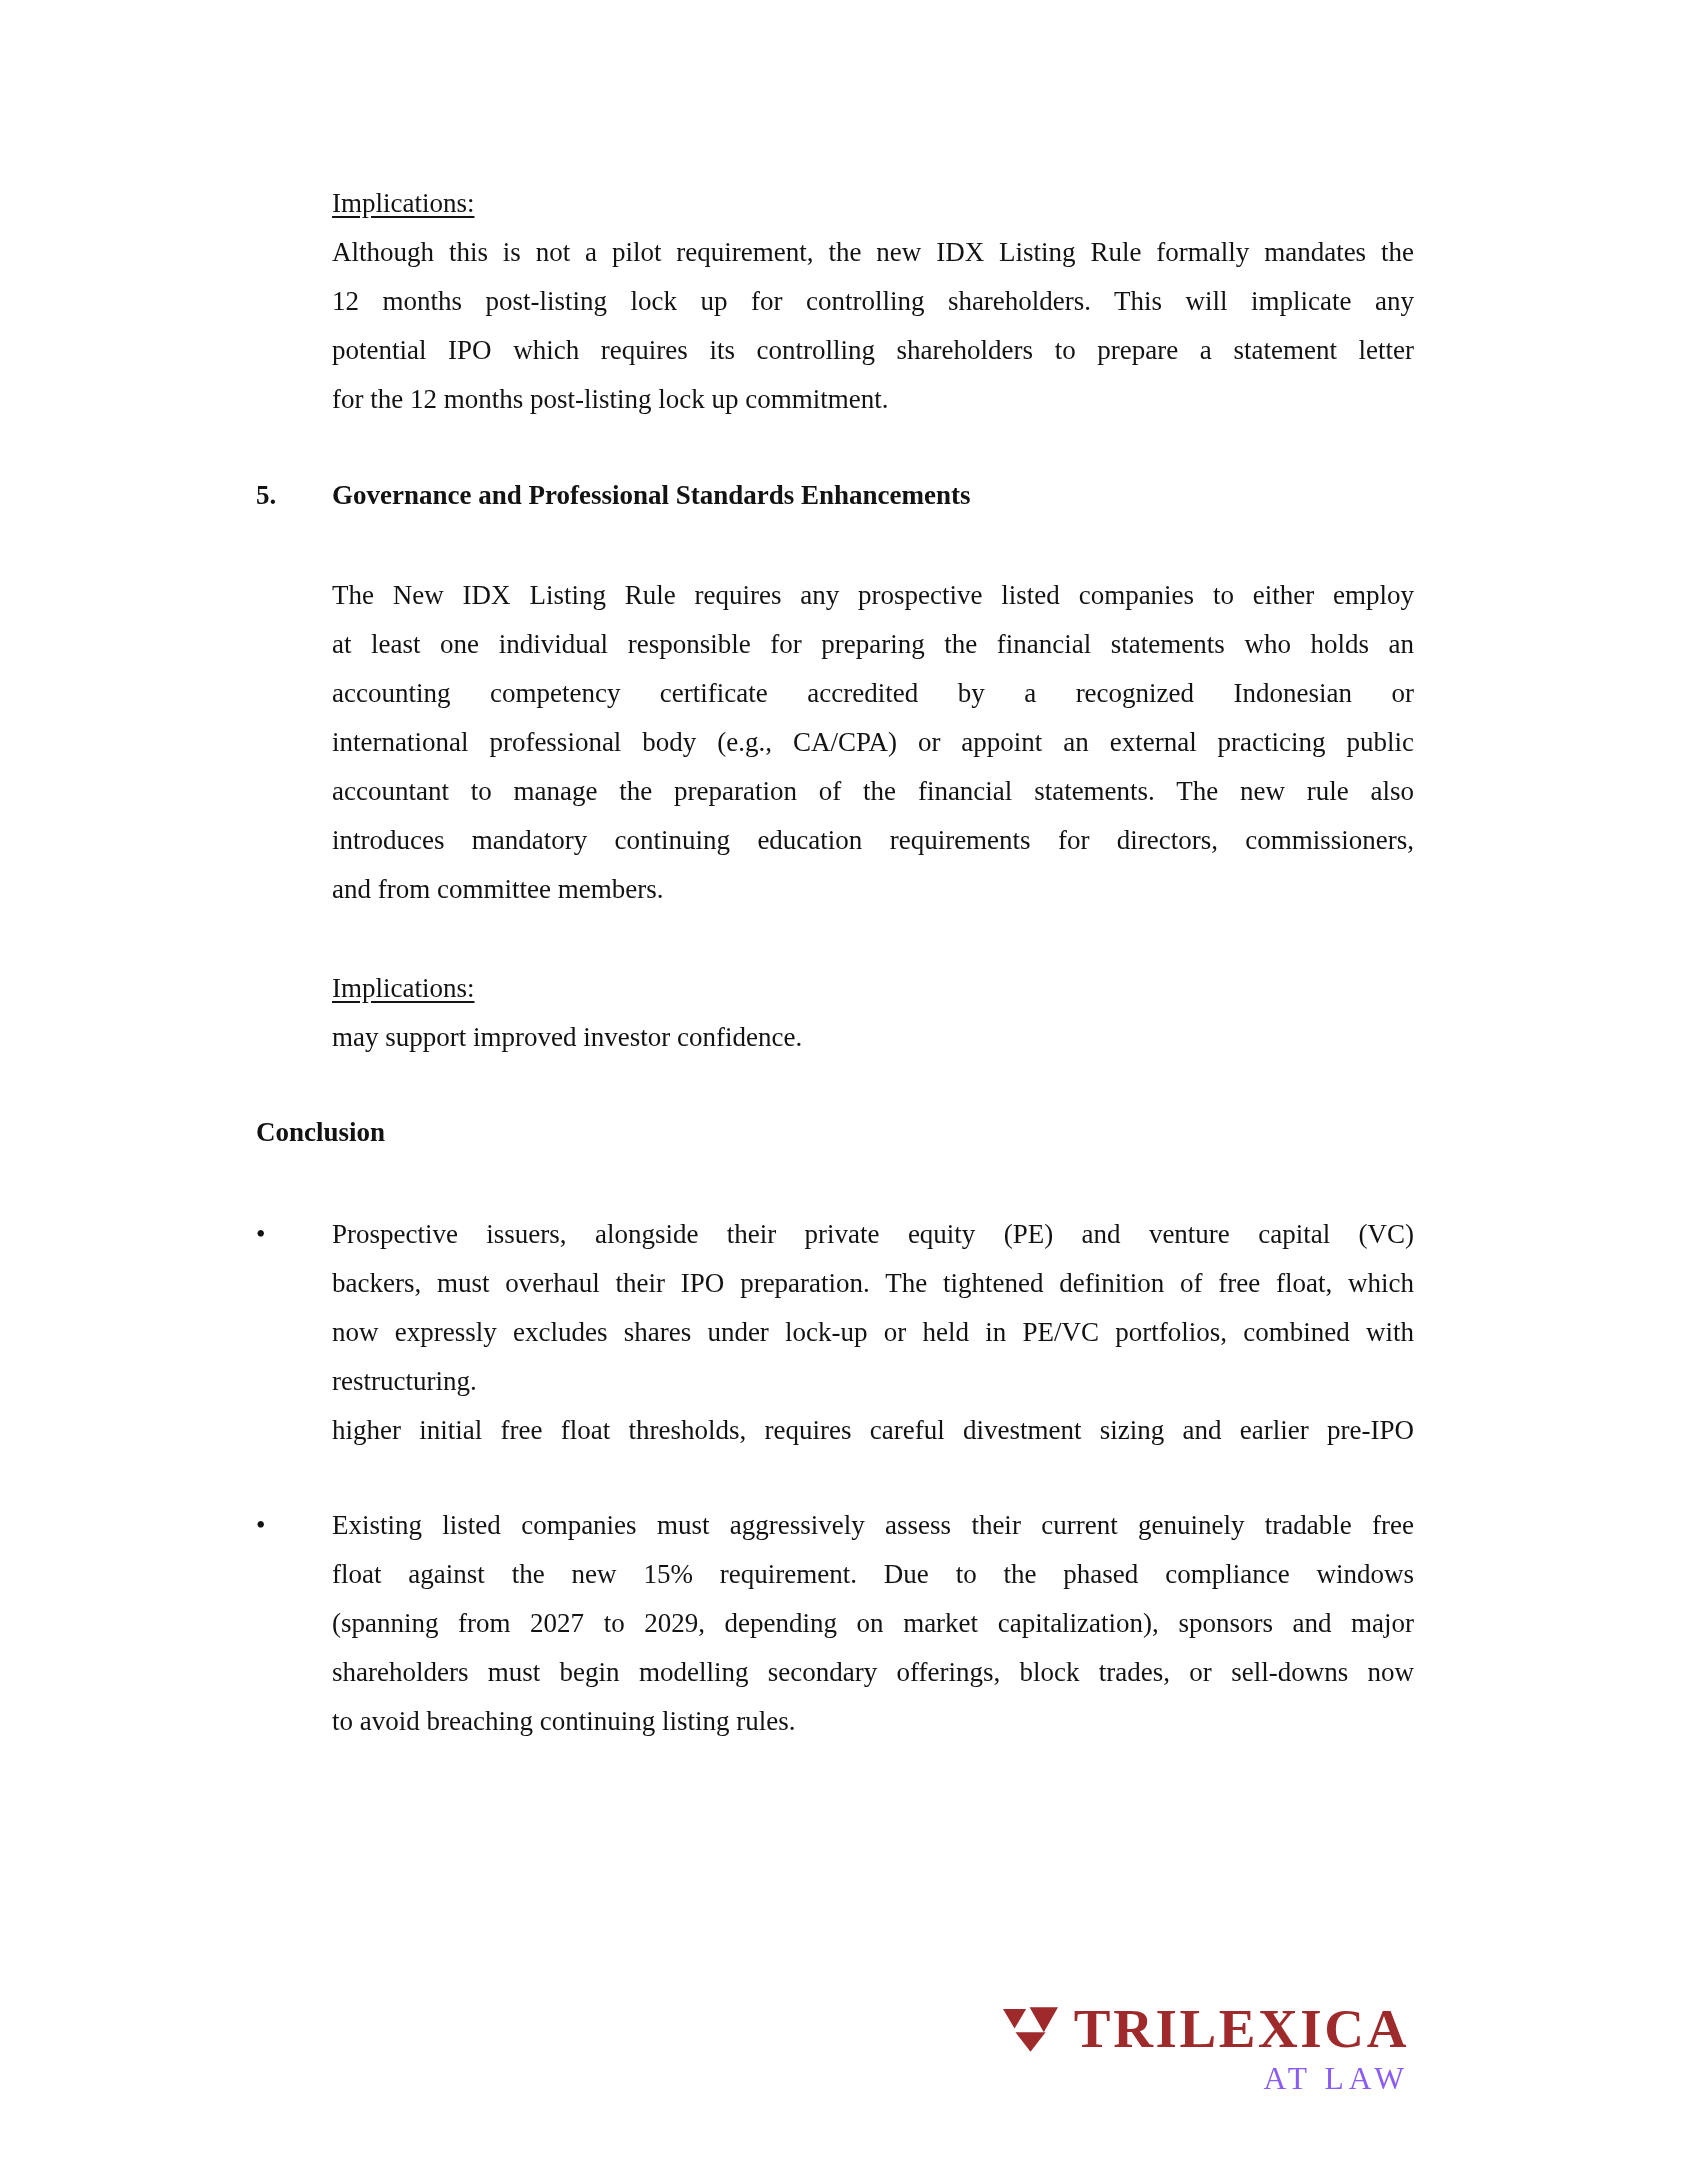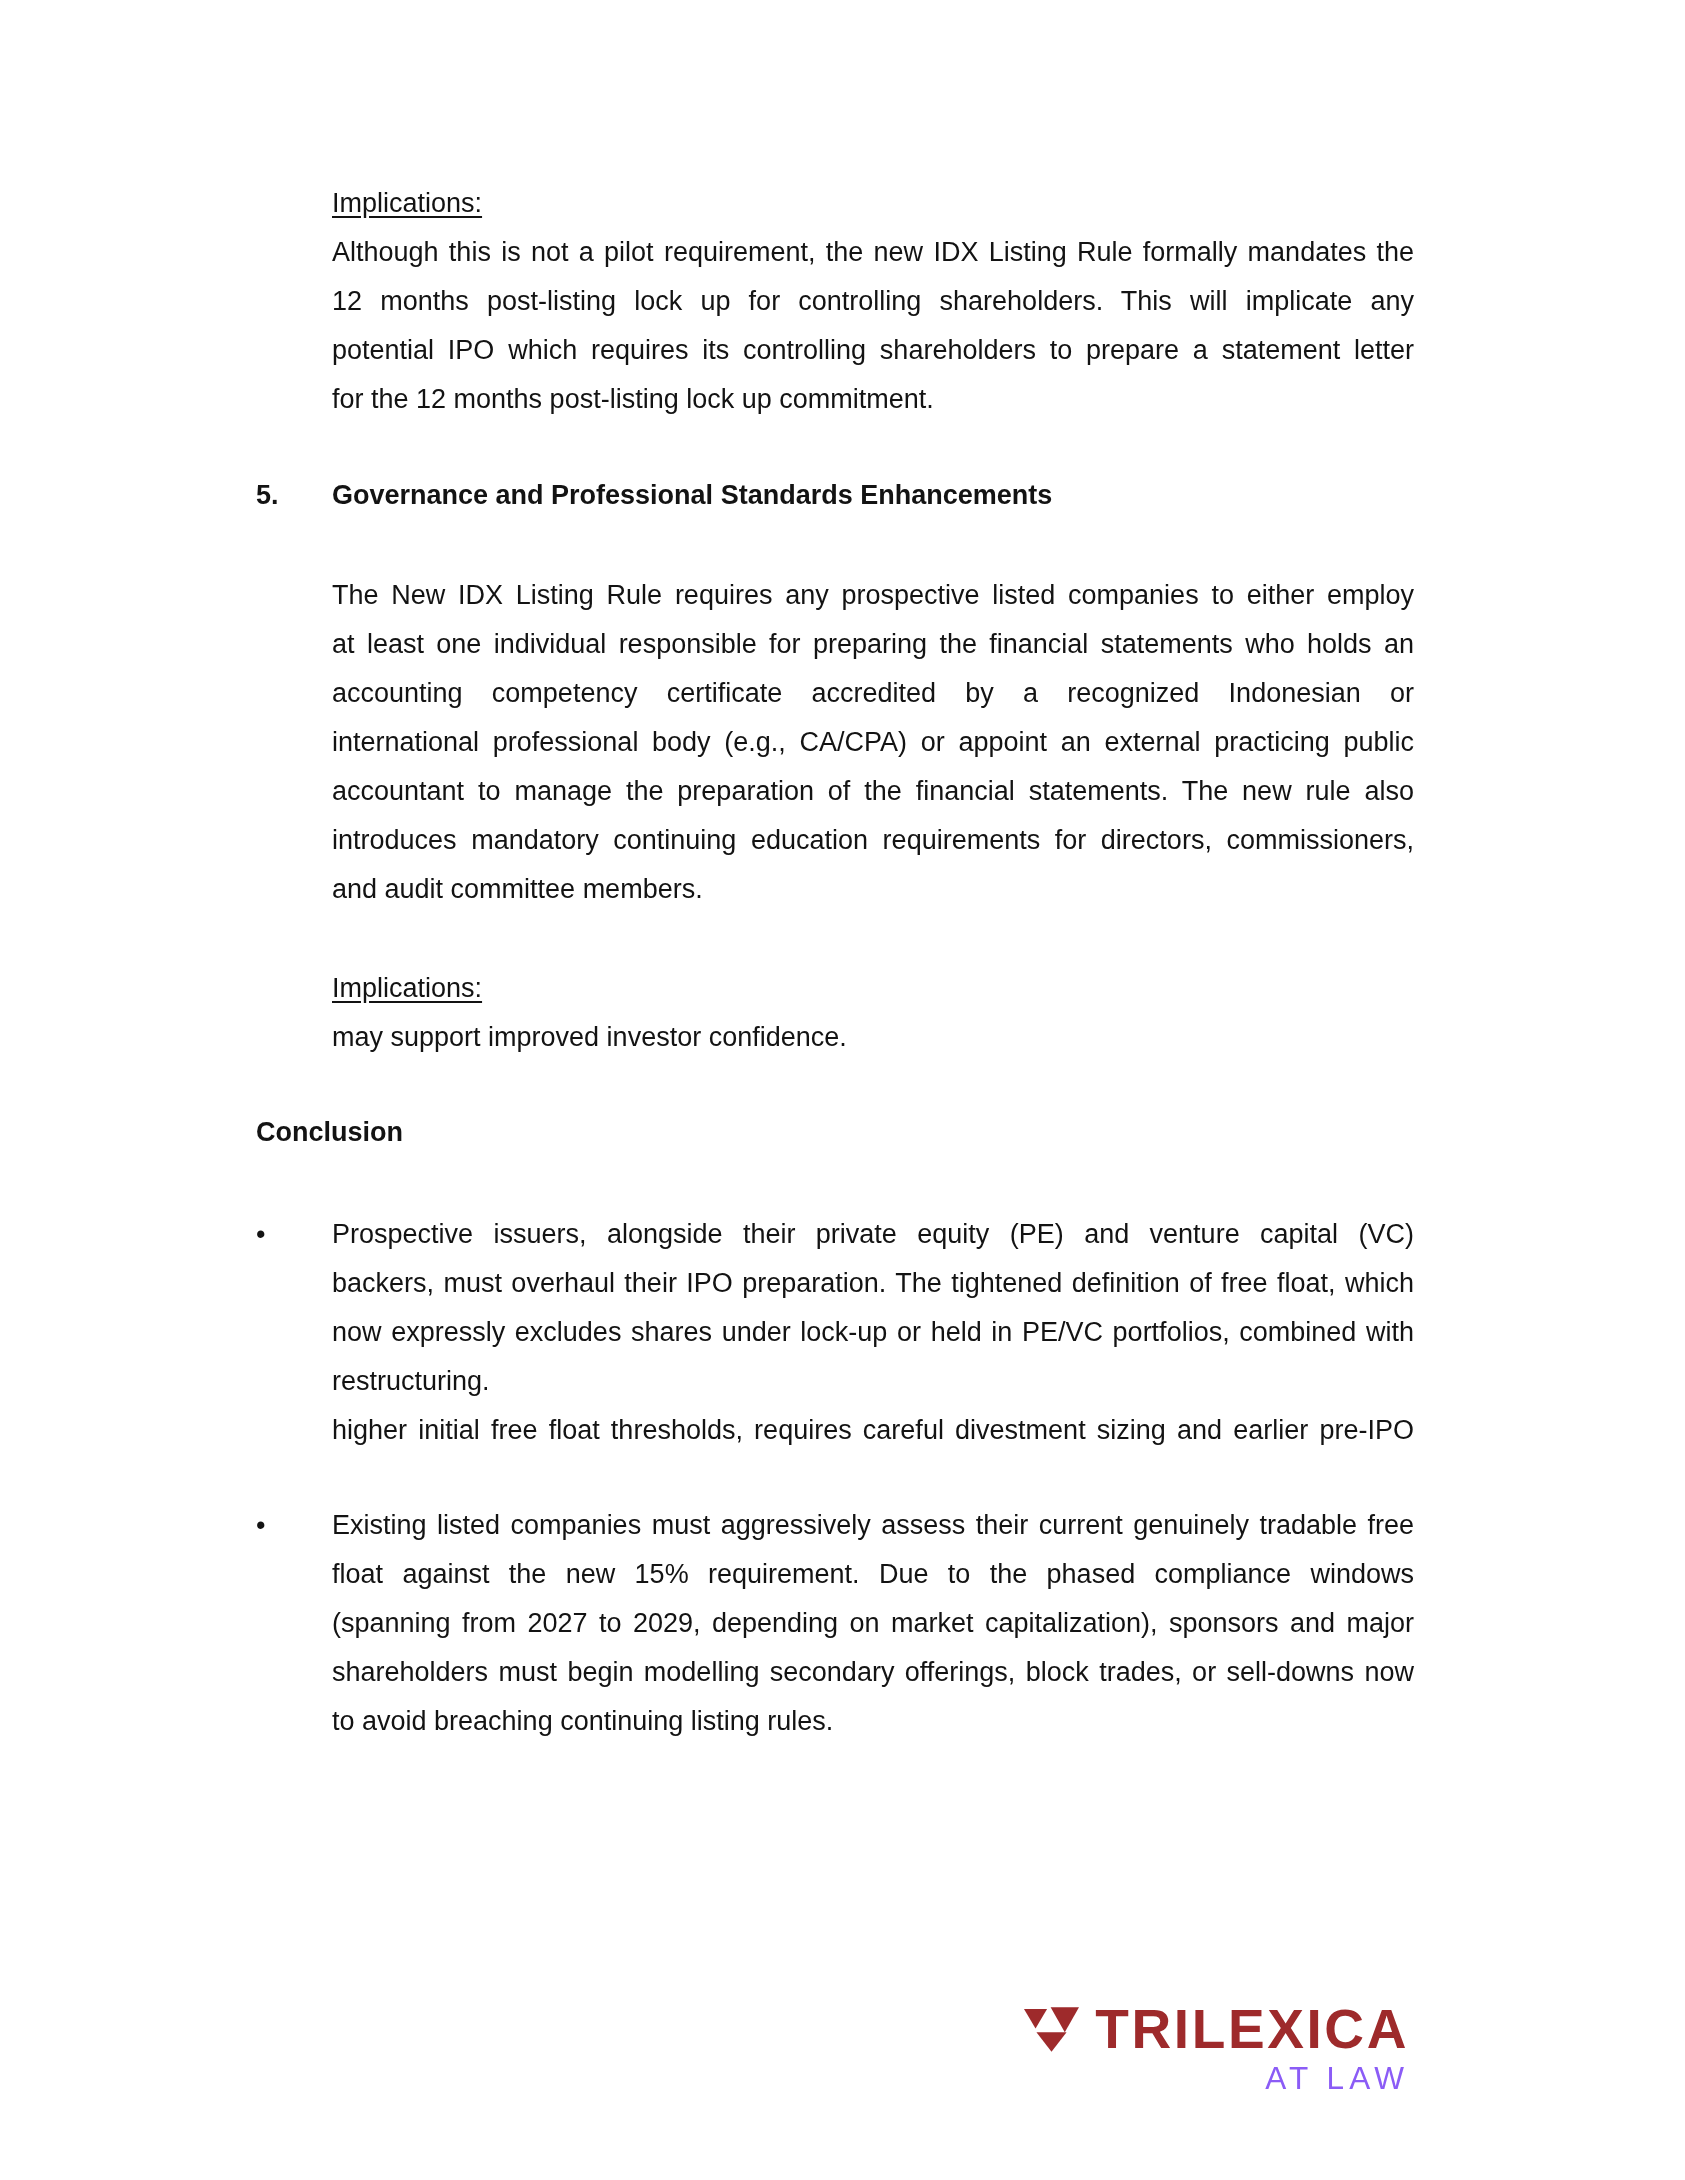--- a/index.html
+++ b/index.html
@@ -1,21 +1,21 @@
 <!DOCTYPE html>
 <html style="font-size:13.6px"><head>
 <meta charset="utf-8">
 <style>
   html, body { margin: 0; padding: 0; background: #ffffff; }
   .page {
     position: relative;
     width: 1664px;
     height: 2181px;
     background: #ffffff;
-    font-family: Liberation Sans, sans-serif;
+    font-family: Liberation Serif, serif;
     color: #131313;
     overflow: hidden;
   }
   .content {
     position: absolute;
     left: 256px;
     top: 179px;
     width: 1158px;
     font-size: 27px;
     line-height: 49px;
@@ -88,21 +88,21 @@
       <span class="htitle">Governance and Professional Standards Enhancements</span>
     </div>
 
     <div class="indent para-5">
       <div class="jline">The New IDX Listing Rule requires any prospective listed companies to either employ</div>
       <div class="jline">at least one individual responsible for preparing the financial statements who holds an</div>
       <div class="jline">accounting competency certificate accredited by a recognized Indonesian or</div>
       <div class="jline">international professional body (e.g., CA/CPA) or appoint an external practicing public</div>
       <div class="jline">accountant to manage the preparation of the financial statements. The new rule also</div>
       <div class="jline">introduces mandatory continuing education requirements for directors, commissioners,</div>
-      <div class="jline jlast">and audit committee members.</div>
+      <div class="jline jlast">and from committee members.</div>
     </div>
 
     <div class="indent imp-2">
       <div>
         <span class="imp-heading">Implications:</span>
       </div>
       <div class="jline jlast">may support improved investor confidence.</div>
     </div>
 
     <div class="conclusion-h">Conclusion</div>

